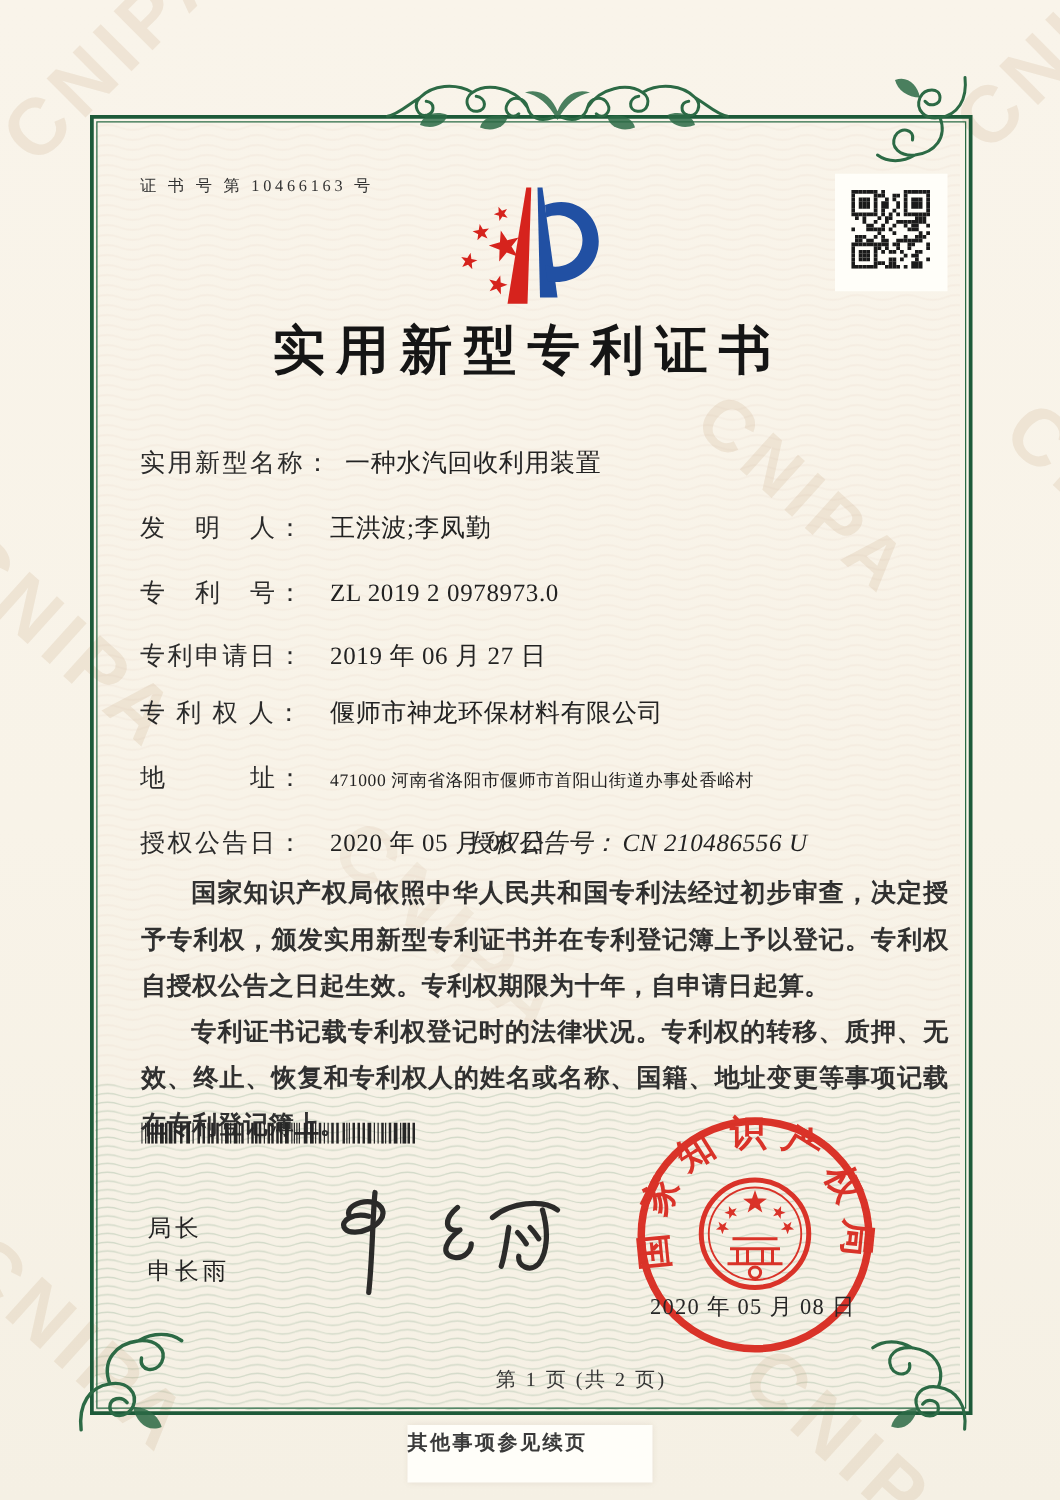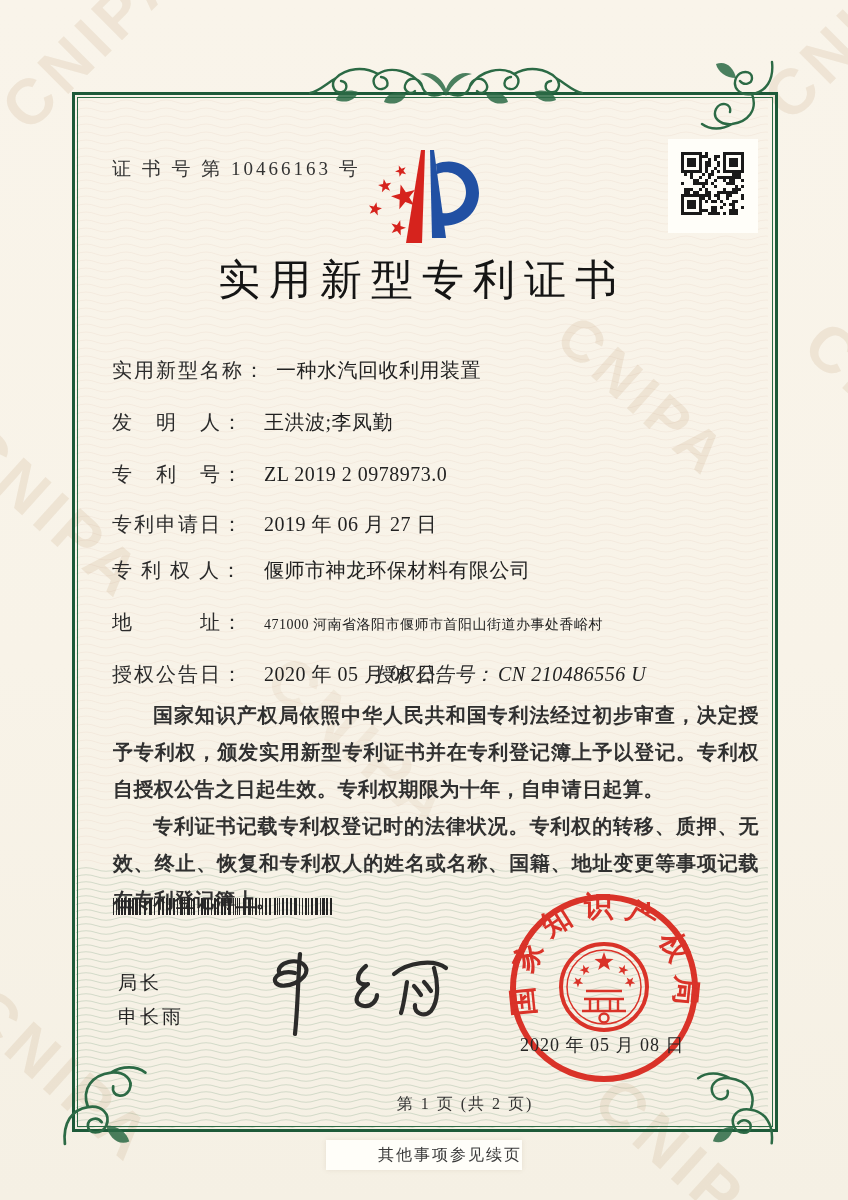--- a/index.html
+++ b/index.html
@@ -13,44 +13,44 @@
   
   .waves{position:absolute;z-index:1;}
   
   .frame{position:absolute;left:72px;top:92px;width:700px;height:1034px;
          border:3px solid #1d5a39;z-index:2;}
   .frame::after{content:"";position:absolute;inset:2px;border:1px solid #2a6b45;}
   .orn{fill:none;stroke:#2c6a45;stroke-width:2.4;stroke-linecap:round;}
   .ornf{fill:#2c6a45;opacity:.85;}
   .ornament{position:absolute;z-index:3;}
   
-  .cert-no{position:absolute;left:112px;top:156px;font-size:19px;letter-spacing:3px;color:#333;z-index:4;text-align:center;}
+  .cert-no{position:absolute;left:112px;top:140px;font-size:13px;letter-spacing:3px;color:#333;z-index:4;text-align:center;}
   .logo{position:absolute;left:354px;top:140px;z-index:4;}
   .qr-box{position:absolute;left:668px;top:139px;width:90px;height:94px;background:#fffef9;z-index:4;}
   .qr{position:absolute;left:13px;top:13px;}
   .title{position:absolute;left:72px;top:252px;width:700px;text-align:center;
-         font-size:42px;font-weight:400;letter-spacing:9px;color:#151515;z-index:4;}
+         font-size:42px;font-weight:700;letter-spacing:9px;color:#151515;z-index:4;}
   .field{position:absolute;left:112px;font-size:20px;z-index:4;white-space:nowrap;}
   .flabel{display:inline-block;min-width:142px;letter-spacing:2px;color:#2b2b2b;}
   .fvalue{margin-left:10px;letter-spacing:0.5px;color:#222;}
   .fvalue.small{font-size:14px;}
   .grant2{position:absolute;left:262px;top:0;white-space:nowrap;font-style:italic;}
   .body-text{position:absolute;left:113px;top:697px;width:646px;font-size:20px;
              line-height:37px;text-align:justify;letter-spacing:0.4px;color:#303030;z-index:4;font-weight:bold;}
   .body-text p{margin:0;text-indent:2em;}
   .barcode{position:absolute;left:113px;top:898px;z-index:4;}
   .officer{position:absolute;left:118px;font-size:19px;letter-spacing:3px;color:#222;z-index:4;}
   .sig{position:absolute;left:238px;top:942px;z-index:4;}
   .seal{position:absolute;left:506px;top:890px;z-index:6;opacity:.93;}
   .seal-date{position:absolute;left:520px;top:1033px;font-size:18px;letter-spacing:1px;color:#262626;z-index:7;}
   .page-info{position:absolute;left:72px;top:1094px;width:700px;text-align:center;
              font-size:16px;letter-spacing:2px;color:#333;z-index:4;margin-left:43px;}
-  .note-box{position:absolute;left:326px;top:1140px;width:196px;height:30px;line-height:30px;
-            background:#fffef9;text-align:right;font-size:16px;letter-spacing:2px;
-            color:#3a3a3a;z-index:4;box-shadow:0 0 5px rgba(120,100,70,.12);}
+  .note-box{position:absolute;left:326px;top:1140px;width:196px;height:46px;line-height:30px;
+            background:#fffef9;text-align:left;font-size:16px;letter-spacing:2px;
+            color:#3a3a3a;z-index:4;box-shadow:0 0 5px rgba(120,100,70,.12);font-weight:bold;}
 </style>
 </head>
 <body>
 
 <div class="page">
 
   <svg width="0" height="0" style="position:absolute">
     <defs>
       <path id="star5" d="M0,-1 L0.235,-0.324 L0.951,-0.309 L0.38,0.124 L0.588,0.809 L0,0.4 L-0.588,0.809 L-0.38,0.124 L-0.951,-0.309 L-0.235,-0.324 Z"></path>
       <g id="scroll">

